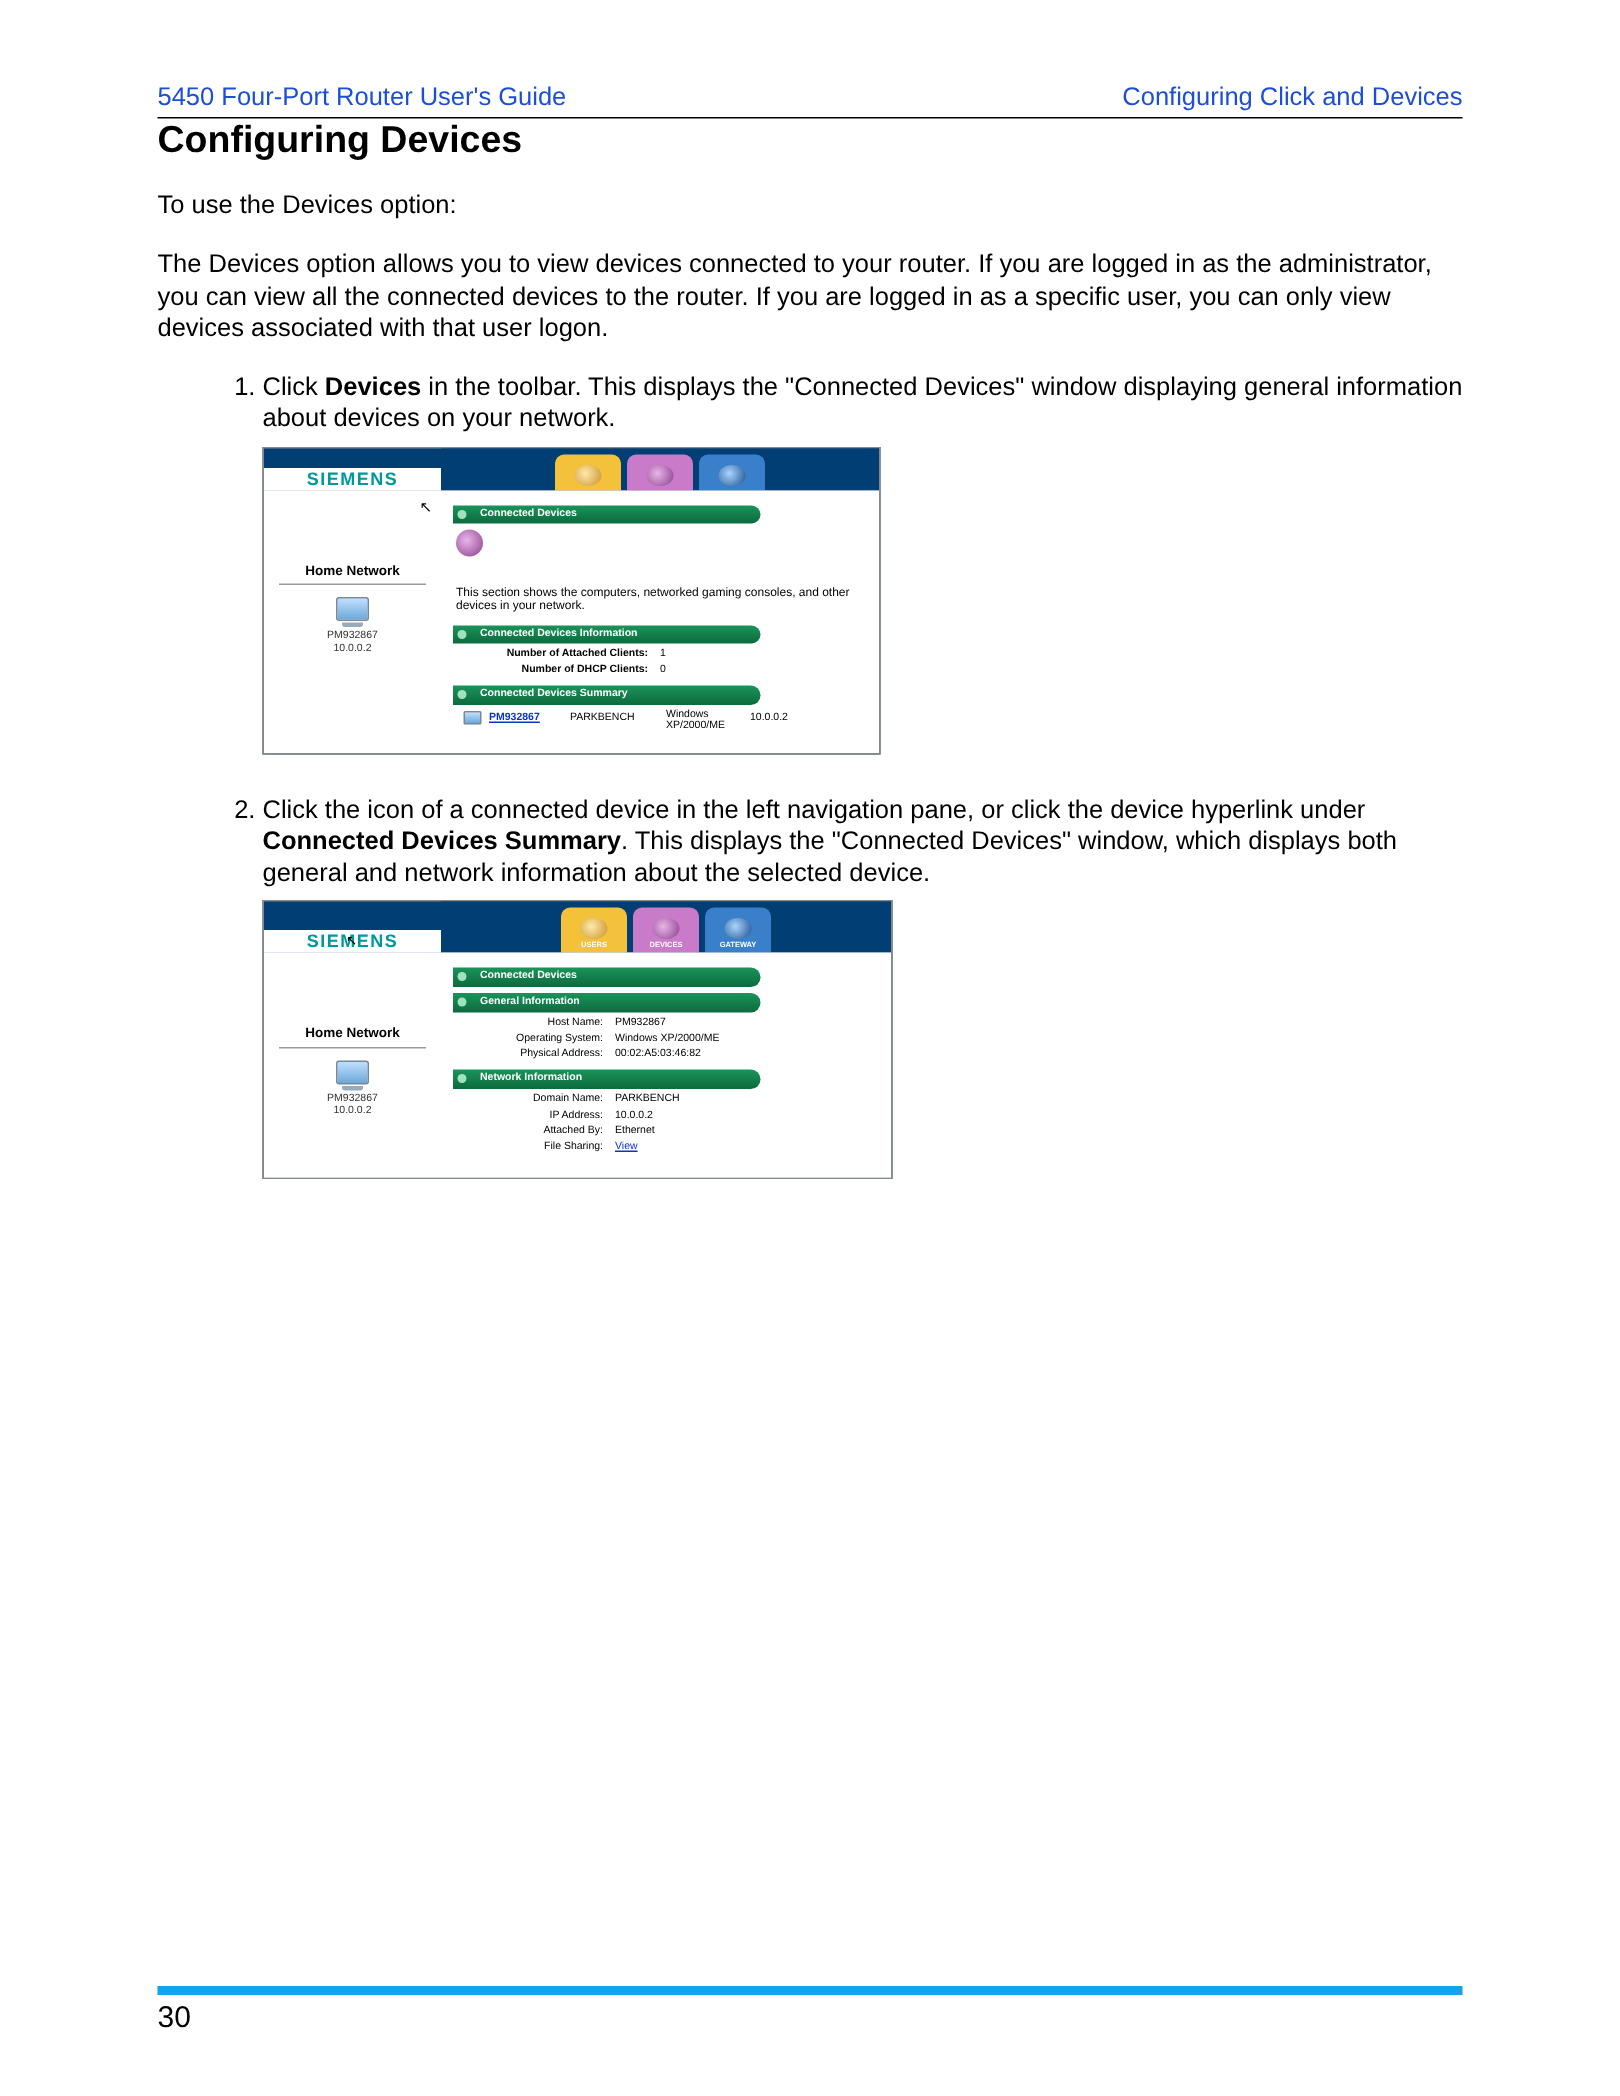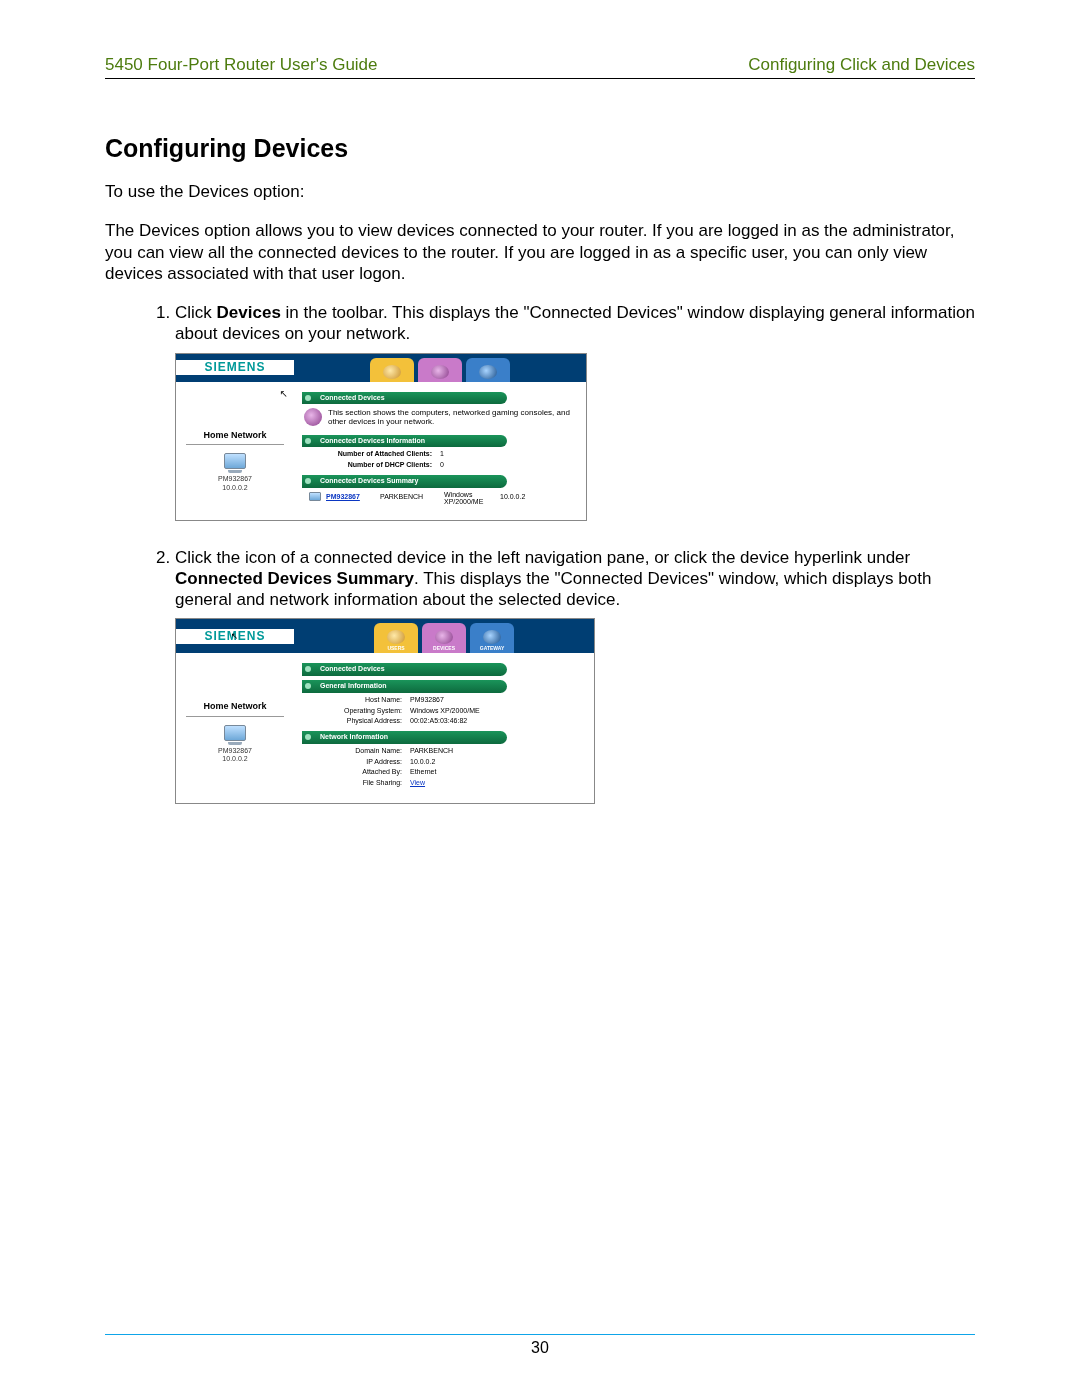--- a/index.html
+++ b/index.html
@@ -13,24 +13,23 @@
     width: 1080px;
     height: 1397px;
     position: relative;
     box-sizing: border-box;
     padding: 55px 105px 40px 105px;
   }
   .hdr {
     display: flex;
     justify-content: space-between;
     font-size: 17px;
-    color: #4d7c0f;
+    color: #1d4ed8;
     border-bottom: 1px solid #000;
     padding-bottom: 3px;
-    margin-bottom: 55px;
     gap: 24px;
   }
   h1.section-title {
     font-size: 25px;
     font-weight: bold;
     margin: 0 0 18px 0;
   }
   p.body {
     font-size: 17px;
     line-height: 1.25;
@@ -49,21 +48,21 @@
   .shot {
     border: 1px solid #888;
     background: #003e73;
     margin: 8px 0 26px 0;
   }
   .shot1 { width: 410px; }
   .shot2 { width: 418px; }
 
   .shot-top {
     display: flex;
-    align-items: center;
+    align-items: flex-end;
   }
   .logo-cell {
     background: #fff;
     width: 118px;
     display: flex;
     align-items: center;
     justify-content: center;
     font-weight: bold;
     letter-spacing: 1px;
     color: #009999;
@@ -187,22 +186,23 @@
     left: 3px;
     top: 3px;
     width: 6px;
     height: 6px;
     background: #9fe2c0;
     border-radius: 50%;
   }
   .pill .pl { margin-left: 12px; }
   .desc-row {
     display: flex;
-    gap: 6px;
+    gap: 19px;
     padding: 2px 2px 4px 2px;
+    flex-direction: column;
   }
   .desc-row .gear {
     width: 18px; height: 18px;
     border-radius: 50%;
     background: radial-gradient(circle at 40% 40%, #e8b5e8, #8a3c8a);
     flex: 0 0 auto;
   }
   .desc-row .txt {
     font-size: 8px;
     color: #000;
@@ -236,23 +236,22 @@
   .row4 .c3 { width:56px; line-height:1; }
   .row4 .c4 { width:44px; }
 
   .view { color:#0a36c2; text-decoration: underline; }
 
   .footer {
     position: absolute;
     bottom: 40px;
     left: 105px;
     right: 105px;
-    text-align: center;
-    font-size: 16px;
-    border-top: 1px solid #0ea5e9;
+    font-size: 20px;
+    border-top: 6px solid #0ea5e9;
     padding-top: 4px;
   }
 </style>
 </head>
 <body>
 
 <div class="page">
 
   <div class="hdr">
     <span>5450 Four-Port Router User's Guide</span>

